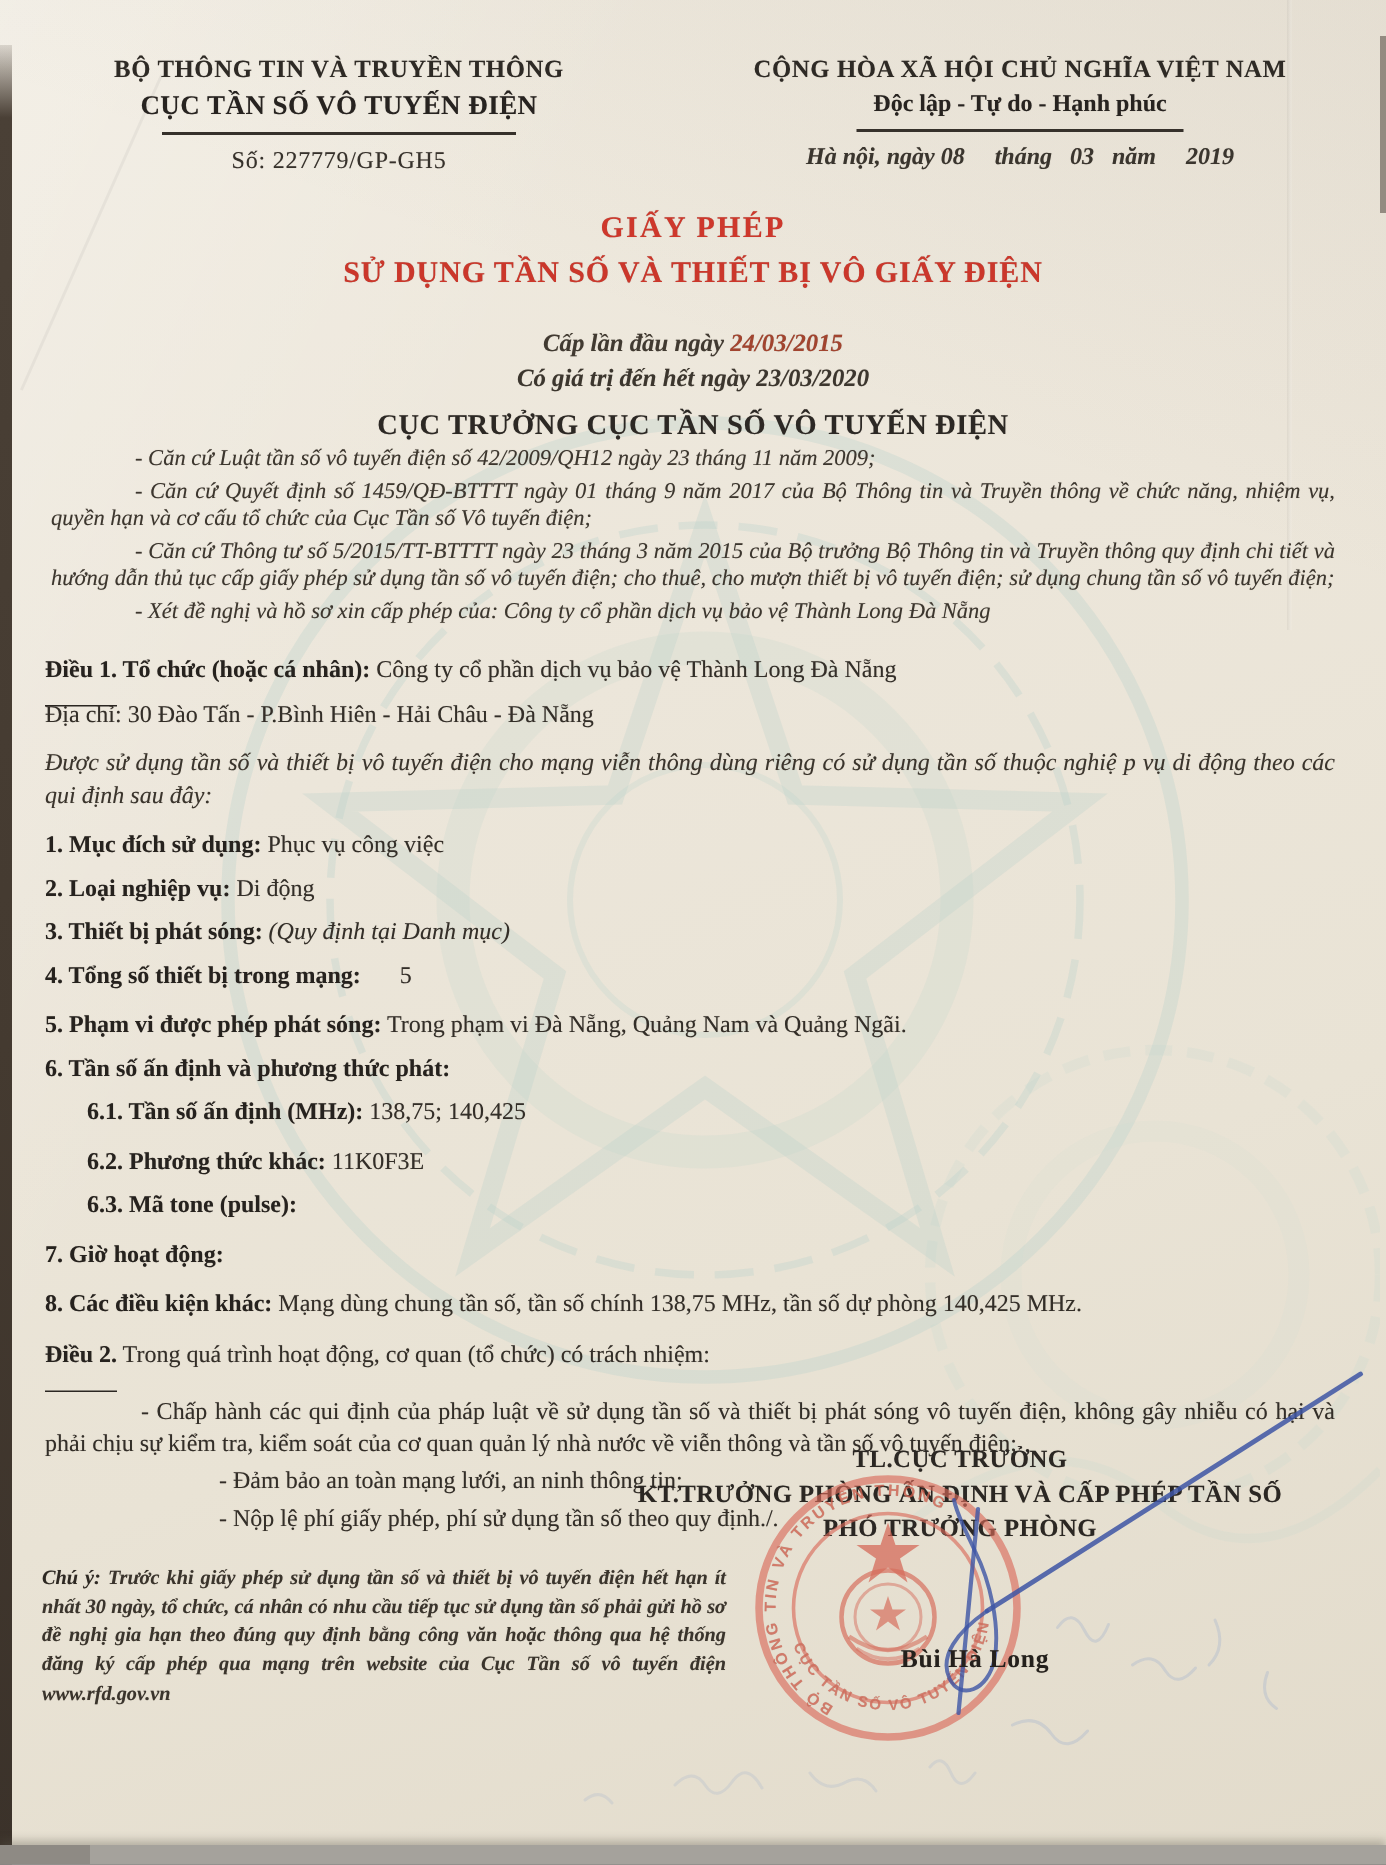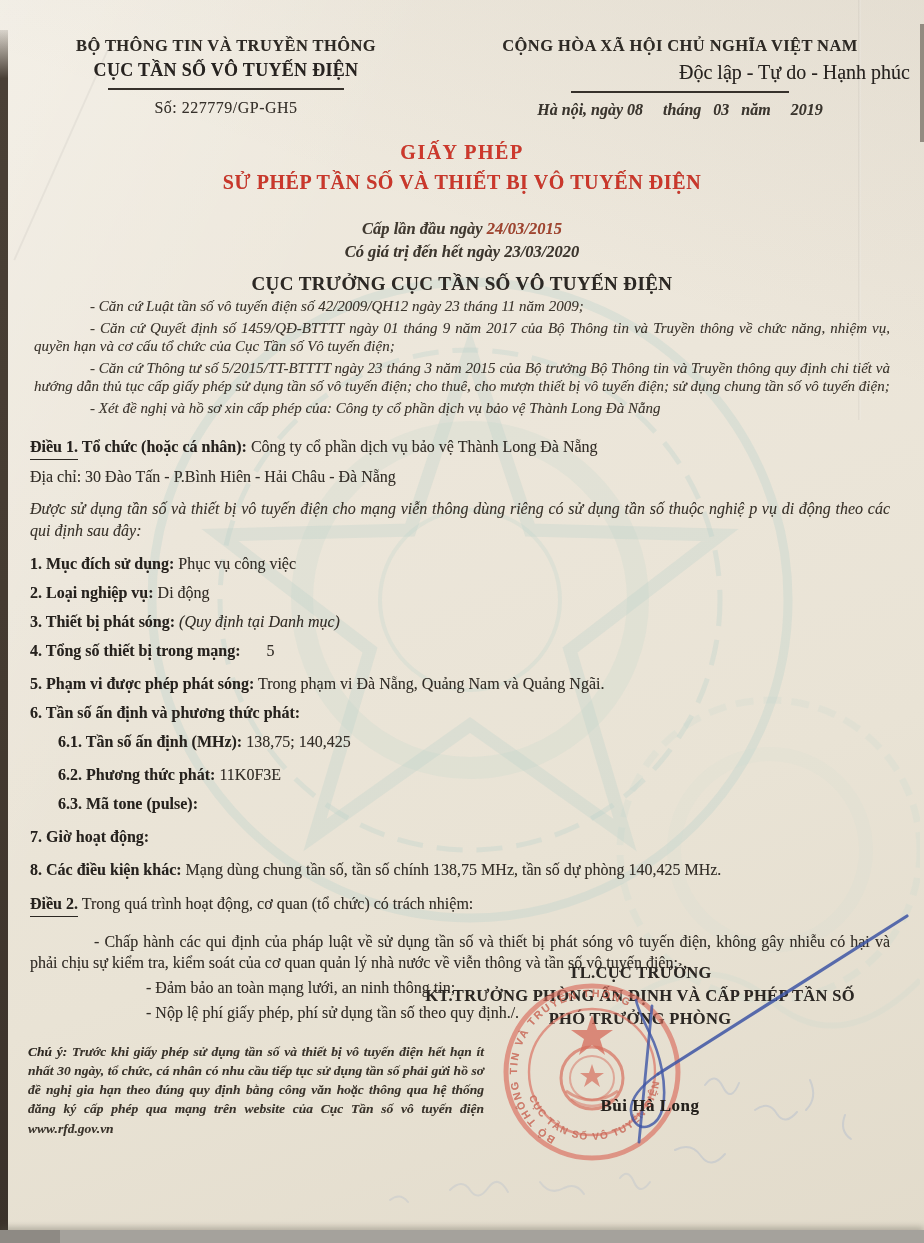--- a/index.html
+++ b/index.html
@@ -24,41 +24,41 @@
 
   
   .hdr{position:absolute;top:36px;left:26px;right:14px;display:flex;justify-content:space-between;}
   .hdr-col{text-align:center;}
   .hdr-left{width:400px;}
   .hdr-right{width:460px;}
   .hdr-l1{font-size:16.5px;font-weight:bold;letter-spacing:.4px;color:#2e2a25;}
   .hdr-l2{font-size:18px;font-weight:bold;margin-top:4px;letter-spacing:.3px;color:#272320;}
   .hdr-rule{height:2px;background:#36312b;margin:7px auto 0;}
   .hdr-num{font-size:16px;margin-top:9px;color:#36312b;letter-spacing:.5px;}
-  .hdr-motto{font-size:20px;font-weight:normal;margin-top:5px;color:#272320;text-align:right;}
+  .hdr-motto{font-size:16px;font-weight:bold;margin-top:5px;color:#272320;}
   .hdr-date{font-size:16px;font-style:italic;font-weight:bold;margin-top:8px;white-space:pre;color:#3a352e;}
 
   
   .title{position:absolute;top:141px;left:0;width:924px;text-align:center;}
   .t1{font-size:20px;font-weight:bold;color:#ce382c;letter-spacing:1.5px;text-shadow:0 0 1px rgba(206,56,44,.45);}
   .t2{font-size:20px;font-weight:bold;color:#cb372b;margin-top:7px;letter-spacing:.6px;text-shadow:0 0 1px rgba(203,55,43,.4);}
   .t-issued{margin-top:25px;font-size:16.5px;font-style:italic;font-weight:bold;color:#413a31;}
   .t-issued .date{color:#a2442f;text-align:right;}
   .t-valid{font-size:16.5px;font-style:italic;font-weight:bold;color:#3c362e;margin-top:3px;}
   .t-auth{margin-top:11px;font-size:19px;font-weight:bold;color:#2c2824;letter-spacing:.4px;}
 
   
   .preamble{position:absolute;top:297px;left:34px;width:856px;font-style:italic;
     font-size:15px;line-height:1.2;color:#3c362e;text-align:justify;}
   .preamble p{margin:0 0 4px;text-indent:56px;}
 
   
   .main{position:absolute;top:437px;left:30px;width:860px;font-size:16px;line-height:1.25;}
   .grant{text-align:center;font-weight:bold;font-size:19px;letter-spacing:.6px;color:#2a2622;margin-bottom:13px;}
-  .art-label{font-weight:bold;border-bottom:1.6px solid #2b2722;padding-bottom:4px;color:#26221e;}
+  .art-label{font-weight:bold;border-bottom:1.6px solid #2b2722;padding-bottom:15px;color:#26221e;}
   .art-head{font-weight:bold;color:#26221e;}
   .addr{margin-top:10px;}
   .scope{margin-top:11px;font-style:italic;line-height:1.35;text-align:justify;color:#3a342c;}
   .items{margin-top:13px;}
   .item{margin-bottom:9px;}
   .item .num,.item .lbl{font-weight:bold;color:#26221e;}
   .item.sub{padding-left:28px;}
   .item.gap-lg{margin-bottom:13px;}
   .val-italic{font-style:italic;}
   .val-pad{margin-left:26px;}
@@ -124,21 +124,21 @@
     <div class="hdr-col hdr-right">
       <div class="hdr-l1">CỘNG HÒA XÃ HỘI CHỦ NGHĨA VIỆT NAM</div>
       <div class="hdr-motto">Độc lập - Tự do - Hạnh phúc</div>
       <div class="hdr-rule" style="width:218px"></div>
       <div class="hdr-date">Hà nội, ngày 08     tháng   03   năm     2019</div>
     </div>
   </div>
 
   <div class="title">
     <div class="t1">GIẤY PHÉP</div>
-    <div class="t2">SỬ PHÉP TẦN SỐ VÀ THIẾT BỊ VÔ TUYẾN ĐIỆN</div>
+    <div class="t2">SỬ DỤNG TẦN SỐ VÀ THIẾT BỊ VÔ GIẤY ĐIỆN</div>
     <div class="t-issued"><span>Cấp lần đầu  ngày </span><span class="date">24/03/2015</span></div>
     <div class="t-valid">Có giá trị đến hết ngày  23/03/2020</div>
     <div class="t-auth">CỤC TRƯỞNG CỤC TẦN SỐ VÔ TUYẾN ĐIỆN</div>
   </div>
 
   <div class="preamble">
     <p>- Căn cứ Luật tần số vô tuyến điện số 42/2009/QH12 ngày 23 tháng 11 năm 2009;</p>
     <p>- Căn cứ Quyết định số 1459/QĐ-BTTTT ngày 01 tháng 9 năm 2017 của Bộ Thông tin và Truyền thông về chức năng, nhiệm vụ, quyền hạn  và cơ cấu tổ chức của Cục Tần số Vô tuyến điện;</p>
     <p>- Căn cứ Thông tư số 5/2015/TT-BTTTT ngày 23 tháng 3  năm 2015 của Bộ trưởng Bộ Thông tin và Truyền thông quy định chi tiết và hướng dẫn thủ tục cấp giấy phép sử dụng tần số vô tuyến điện; cho thuê, cho mượn thiết bị vô tuyến điện; sử dụng chung tần số vô tuyến điện;</p>
     <p>- Xét đề nghị và hồ sơ xin cấp phép của: Công ty cổ phần dịch vụ bảo vệ Thành Long Đà Nẵng</p>
@@ -153,21 +153,21 @@
     <div class="scope">Được sử dụng tần số và thiết bị vô tuyến điện cho mạng viễn thông dùng riêng có sử dụng tần số thuộc nghiệ p vụ di động theo các qui định sau đây:</div>
 
     <div class="items">
       <div class="item"><span class="num">1.</span><span class="lbl"> Mục đích sử dụng:</span><span> Phục vụ công việc</span></div>
       <div class="item"><span class="num">2.</span><span class="lbl"> Loại nghiệp vụ:</span><span>  Di động</span></div>
       <div class="item"><span class="num">3.</span><span class="lbl"> Thiết bị phát sóng:</span><span class="val-italic"> (Quy định tại Danh mục)</span></div>
       <div class="item gap-lg"><span class="num">4.</span><span class="lbl"> Tổng số thiết bị trong mạng:</span><span class="val-pad">5</span></div>
       <div class="item"><span class="num">5.</span><span class="lbl"> Phạm vi được phép phát sóng:</span><span> Trong phạm vi Đà Nẵng, Quảng Nam và Quảng Ngãi.</span></div>
       <div class="item"><span class="num">6.</span><span class="lbl"> Tần số ấn định và phương thức phát:</span><span></span></div>
       <div class="item sub gap-lg"><span class="num">6.1.</span><span class="lbl"> Tần số ấn định (MHz):</span><span> 138,75; 140,425</span></div>
-      <div class="item sub"><span class="num">6.2.</span><span class="lbl"> Phương thức phát:</span><span> 11K0F3E</span></div>
+      <div class="item sub"><span class="num">6.2.</span><span class="lbl"> Phương thức khác:</span><span> 11K0F3E</span></div>
       <div class="item sub gap-lg"><span class="num">6.3.</span><span class="lbl"> Mã tone (pulse):</span><span></span></div>
       <div class="item gap-lg"><span class="num">7.</span><span class="lbl"> Giờ hoạt động:</span><span></span></div>
       <div class="item"><span class="num">8.</span><span class="lbl"> Các điều kiện khác:</span><span> Mạng dùng chung tần số, tần số chính 138,75 MHz, tần số dự phòng 140,425 MHz.</span></div>
     </div>
 
     <div class="art2">
       <span class="art-label">Điều 2.</span><span> Trong quá trình hoạt động, cơ quan (tổ chức) có trách nhiệm:</span>
     </div>
     <div class="bullet1">- Chấp hành các qui định của pháp luật về sử dụng tần số và thiết bị phát sóng vô tuyến điện, không gây nhiễu có hại và phải chịu sự kiểm tra, kiểm soát của cơ quan quản lý nhà nước về viễn thông và tần số vô tuyến điện;</div>
     <div class="bullet-s">- Đảm bảo an toàn mạng lưới, an ninh thông tin;</div>

